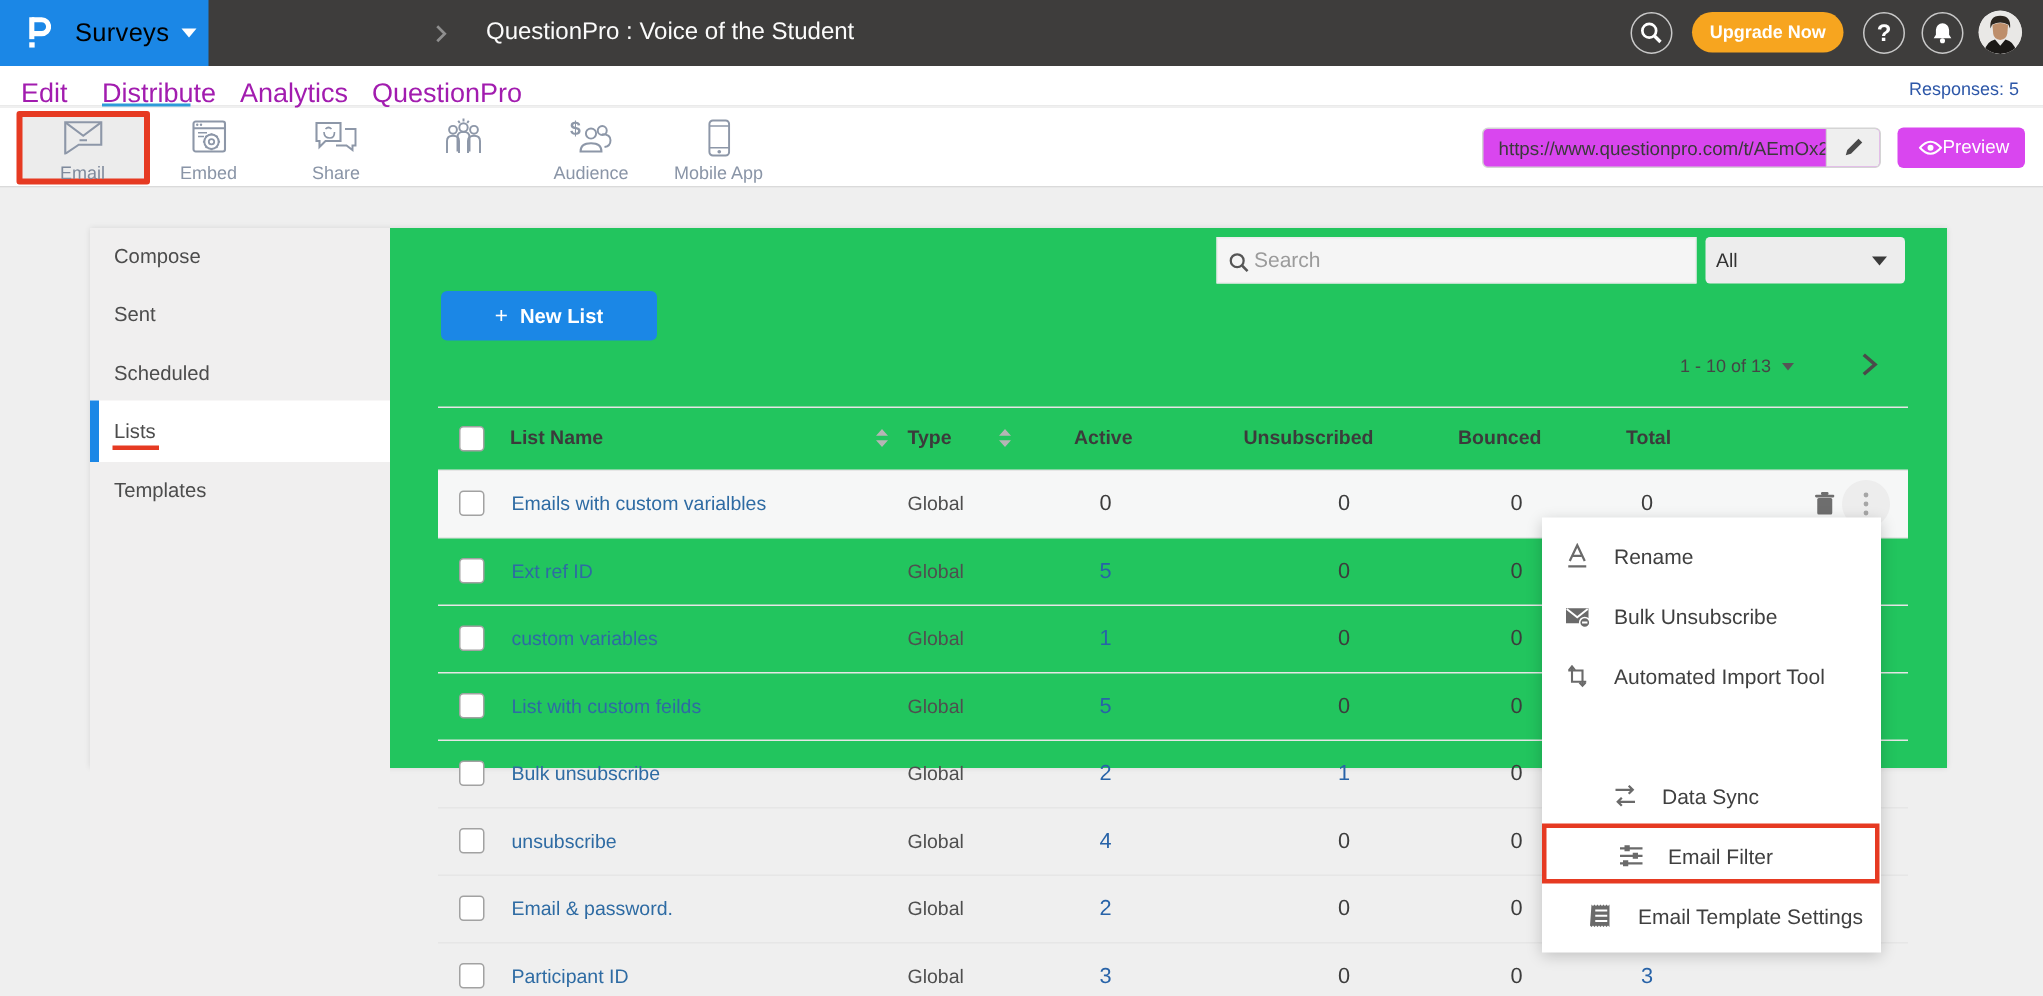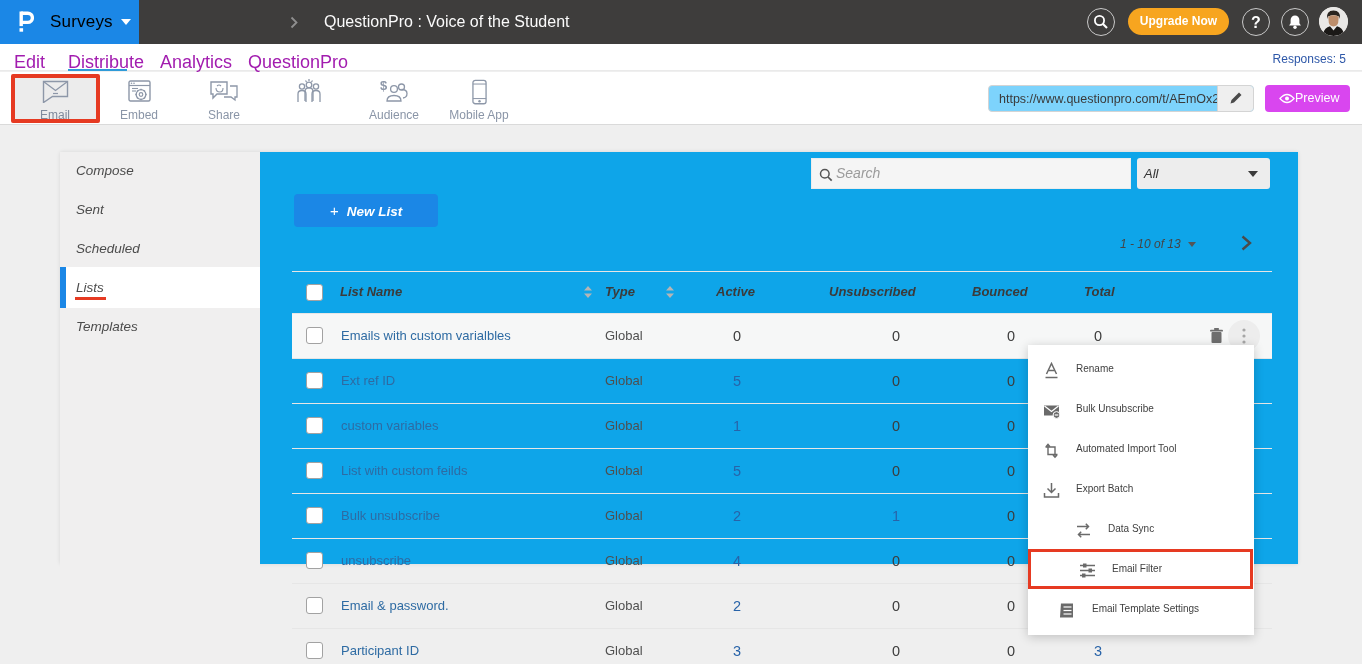--- a/index.html
+++ b/index.html
@@ -22,27 +22,27 @@
   #tabrow { position:absolute; left:0; top:44px; width:1362px; height:27px; background:#fff; border-bottom:1px solid #eaeaea; }
   .tab { position:absolute; top:8px; font-size:18px; color:#a21caf; }
   #responses { position:absolute; right:16px; top:8px; font-size:12px; color:#2d57a8; }
 
   
   #toolbar { position:absolute; left:0; top:72px; width:1362px; height:53px; background:#fff; border-bottom:1px solid #dadada; }
   .toolitem { position:absolute; top:3px; width:84px; height:46px; text-align:center; }
   .toollabel { position:absolute; left:0; right:0; top:33px; font-size:12px; color:#8a95a7; }
   #emailcell { position:absolute; left:14px; top:3px; width:83px; height:46px; background:#ececec; }
   #emailred { position:absolute; left:11px; top:2px; width:89px; height:49px; border:4px solid #e63a22; border-radius:2px; }
-  #urlbox { position:absolute; left:988px; top:12.5px; width:266px; height:27px; background:#7dd3fc; border:1px solid #d4d4d4; border-radius:4px; }
+  #urlbox { position:absolute; left:988px; top:12.5px; width:266px; height:27px; background:#d946ef; border:1px solid #d4d4d4; border-radius:4px; }
   #urltext { position:absolute; left:10px; top:6px; width:218px; overflow:hidden; white-space:nowrap; font-size:12.5px; color:#3a3a3a; }
   #pencilseg { position:absolute; right:0; top:0; width:36px; height:25px; background:#efefef; border-left:1px solid #d4d4d4; border-radius:0 3px 3px 0; }
   #previewbtn { position:absolute; left:1265px; top:12.5px; width:85px; height:27px; background:#d946ef; border-radius:4px; color:#fff; font-weight:normal; font-size:12.5px; }
 
   
-  #panel { position:absolute; left:60px; top:152px; width:1238px; height:412px; background:#0ea5e9; box-shadow:0 0 4px rgba(0,0,0,0.10);font-style:italic; }
+  #panel { position:absolute; left:60px; top:152px; width:1238px; height:360px; background:#22c55e; box-shadow:0 0 4px rgba(0,0,0,0.10); }
   #sidebar { position:absolute; left:0; top:0; width:200px; height:512px; background:#f0efef; }
   .sideitem { position:absolute; left:16px; font-size:13.5px; color:#4c4c4c; }
   #listsrow { position:absolute; left:0; top:115px; width:200px; height:41px; background:#fff; }
   #listsbar { position:absolute; left:0; top:115px; width:5.5px; height:41px; background:#1b87e6; }
   #listsul { position:absolute; left:15px; top:144.5px; width:31px; height:3px; background:#e63a22; }
 
   
   #searchbox { position:absolute; left:751px; top:6px; width:320px; height:31px; background:#f5f5f5; border:1px solid #ececec; }
   #searchph { position:absolute; left:24px; top:6px; font-size:14px; color:#9b9b9b; }
   #alldd { position:absolute; left:1077px; top:6px; width:133px; height:31px; background:#ededed; border-radius:3px; }
@@ -51,21 +51,21 @@
   #pagcaret { position:absolute; left:1128px; top:90px; width:0; height:0; border-left:4.5px solid transparent; border-right:4.5px solid transparent; border-top:5px solid #555; }
 
   
   .hline { position:absolute; background:#e6e6e6; height:1px; left:232px; width:980px; }
   .hdr { position:absolute; top:132px; font-size:13px; font-weight:bold; color:#3b3b3b; }
   .cb { position:absolute; width:17px; height:17px; border:1.5px solid #a2a2a2; border-radius:3px; background:#fff; left:246px; }
 
   
   #menu { position:absolute; left:1028px; top:345px; width:226px; height:290px; background:#fff; box-shadow:0 2px 10px rgba(0,0,0,0.20); z-index:20; }
   .mitem { position:absolute; left:0; width:226px; height:40px; }
-  .mlabel { position:absolute; left:48px; top:13px; font-size:10px; color:#3f3f3f; }
+  .mlabel { position:absolute; left:48px; top:13px; font-size:14px; color:#3f3f3f; }
   .micon { position:absolute; left:15px; top:12px; width:17px; height:17px; }
   #menured { position:absolute; left:1028px; top:549px; width:225px; height:40px; border:3.5px solid #e63a22; z-index:21; }
 </style>
 </head>
 <body>
 
 <div id="topbar">
   <div id="logoblock">
     <svg class="abs" style="left:19px; top:10px;" width="15" height="23" viewBox="0 0 15 23">
       <path d="M2.2 3.2 H8.8 A4.6 4.6 0 0 1 8.8 12.4 H2.2" fill="none" stroke="#fff" stroke-width="3.4"></path>
@@ -368,29 +368,20 @@
     <svg class="micon" viewBox="0 0 17 17">
         <g stroke="#6a6a6a" stroke-width="1.4" fill="none">
       <path d="M5 3 v9.5 h9.5"></path>
       <path d="M3 4.7 l2 -2.4 l2 2.4"></path>
       <path d="M2.5 5 h9.5 v9.5"></path>
       <path d="M10 13 l2 2.2 l2 -2.2"></path>
     </g>
       </svg>
     <div class="mlabel">Automated Import Tool</div>
   </div>
-  <div class="mitem" style="top:125px;">
-    <svg class="micon" viewBox="0 0 17 17">
-        <g stroke="#6a6a6a" stroke-width="1.5" fill="none">
-      <path d="M8.5 1 v9 M4.5 6.5 l4 4 l4 -4"></path>
-      <path d="M1.5 11 v4 h14 v-4"></path>
-    </g>
-      </svg>
-    <div class="mlabel">Export Batch</div>
-  </div>
   <div class="mitem" style="top:165px;margin-left:32px;">
     <svg class="micon" viewBox="0 0 17 17">
         <g stroke="#6a6a6a" stroke-width="1.5" fill="none">
       <path d="M2 4.5 h11.5 M10.8 1.8 l2.7 2.7 l-2.7 2.7"></path>
       <path d="M15 12.5 h-11.5 M6.2 9.8 l-2.7 2.7 l2.7 2.7"></path>
     </g>
       </svg>
     <div class="mlabel">Data Sync</div>
   </div>
   <div class="mitem" style="top:205px;margin-left:36px;">

